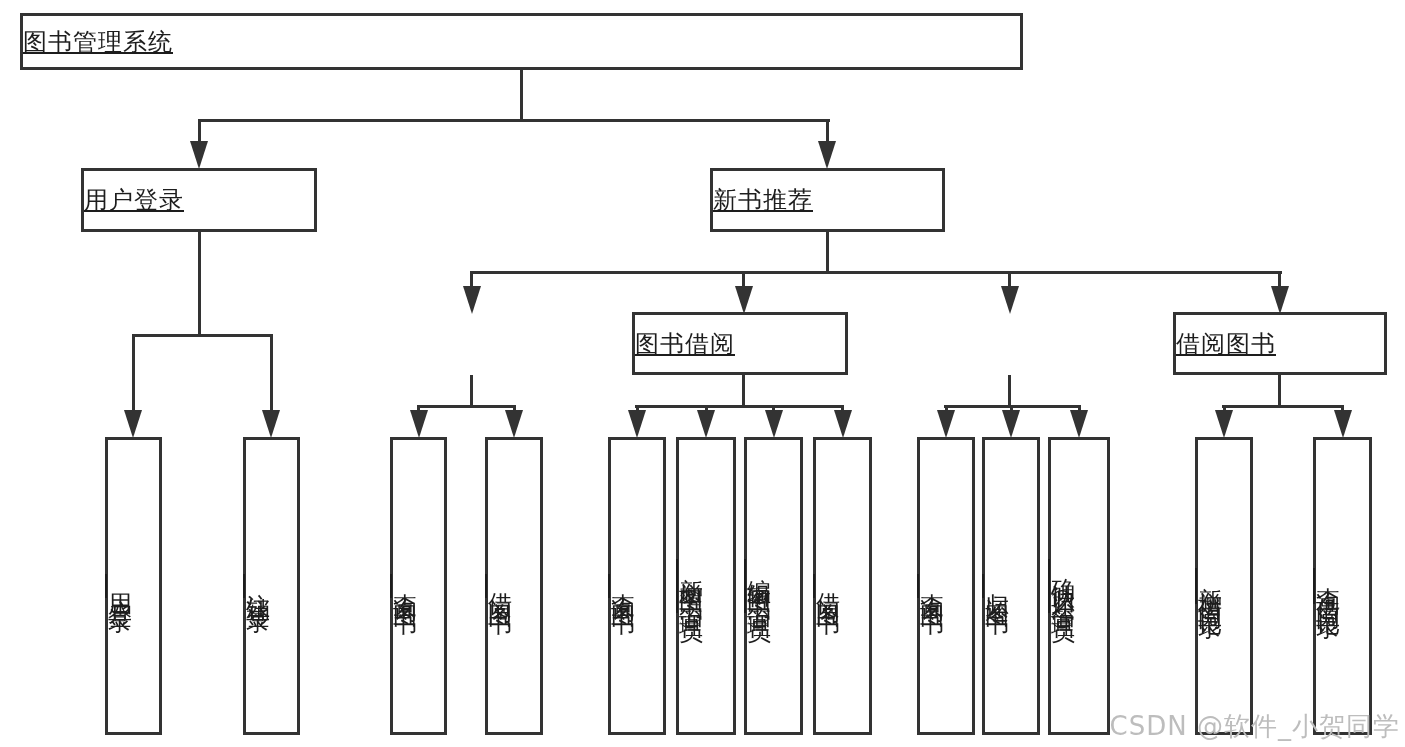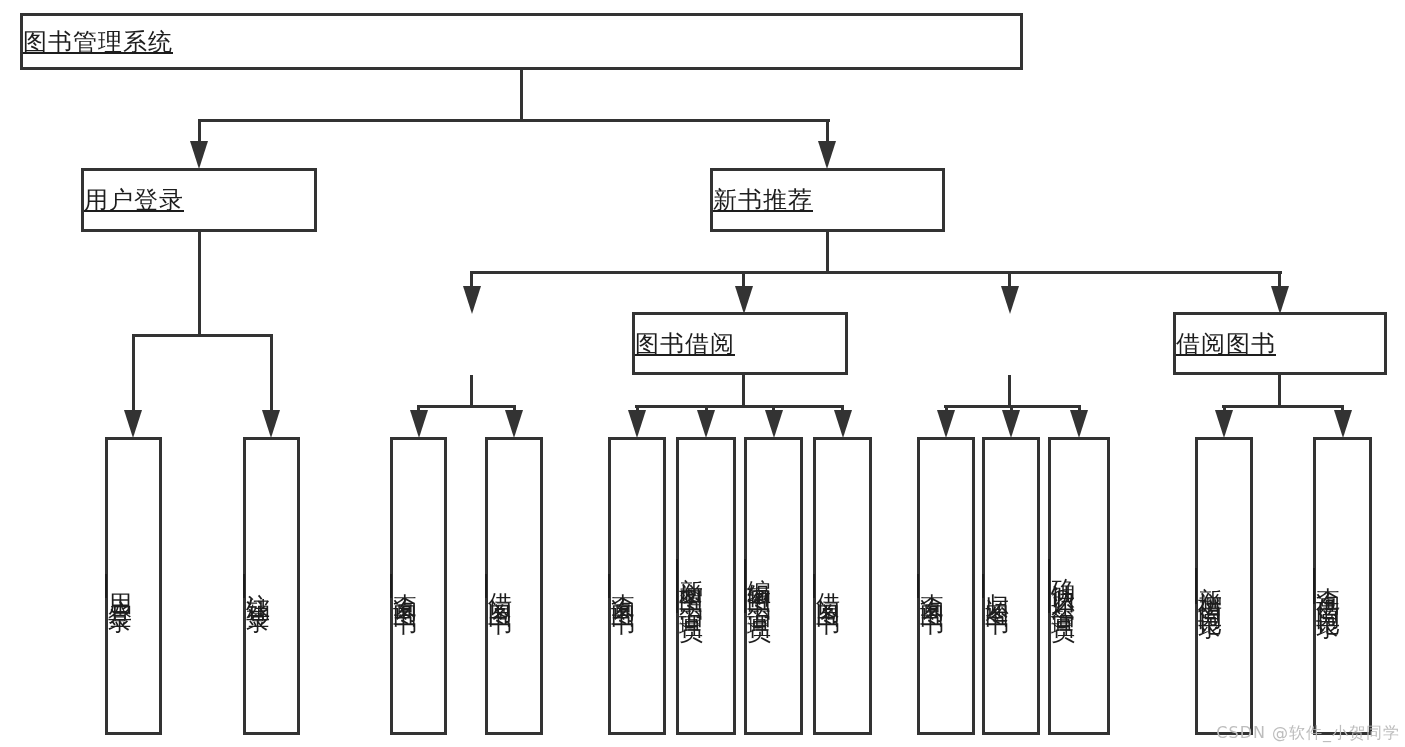--- a/index.html
+++ b/index.html
@@ -20,21 +20,21 @@
     font-size:24px;line-height:1;letter-spacing:6px;
   }
   .ln{position:absolute;background:var(--line,#333);}
   .ah{
     position:absolute;width:0;height:0;
     border-left:9px solid transparent;border-right:9px solid transparent;
     border-top:28px solid var(--line,#333);
   }
   .wm{
     position:absolute;right:5px;bottom:3px;
-    font-size:16px;letter-spacing:1px;color:var(--watermark,#bdbdbd);
+    font-size:26px;letter-spacing:1px;color:var(--watermark,#bdbdbd);
     white-space:nowrap;
   }
 </style>
 </head>
 <body>
 
 <div class="stage">
 
   <div class="node h" style="left:20px;top:13px;width:1003px;height:57px">
     <span>图书管理系统</span>

